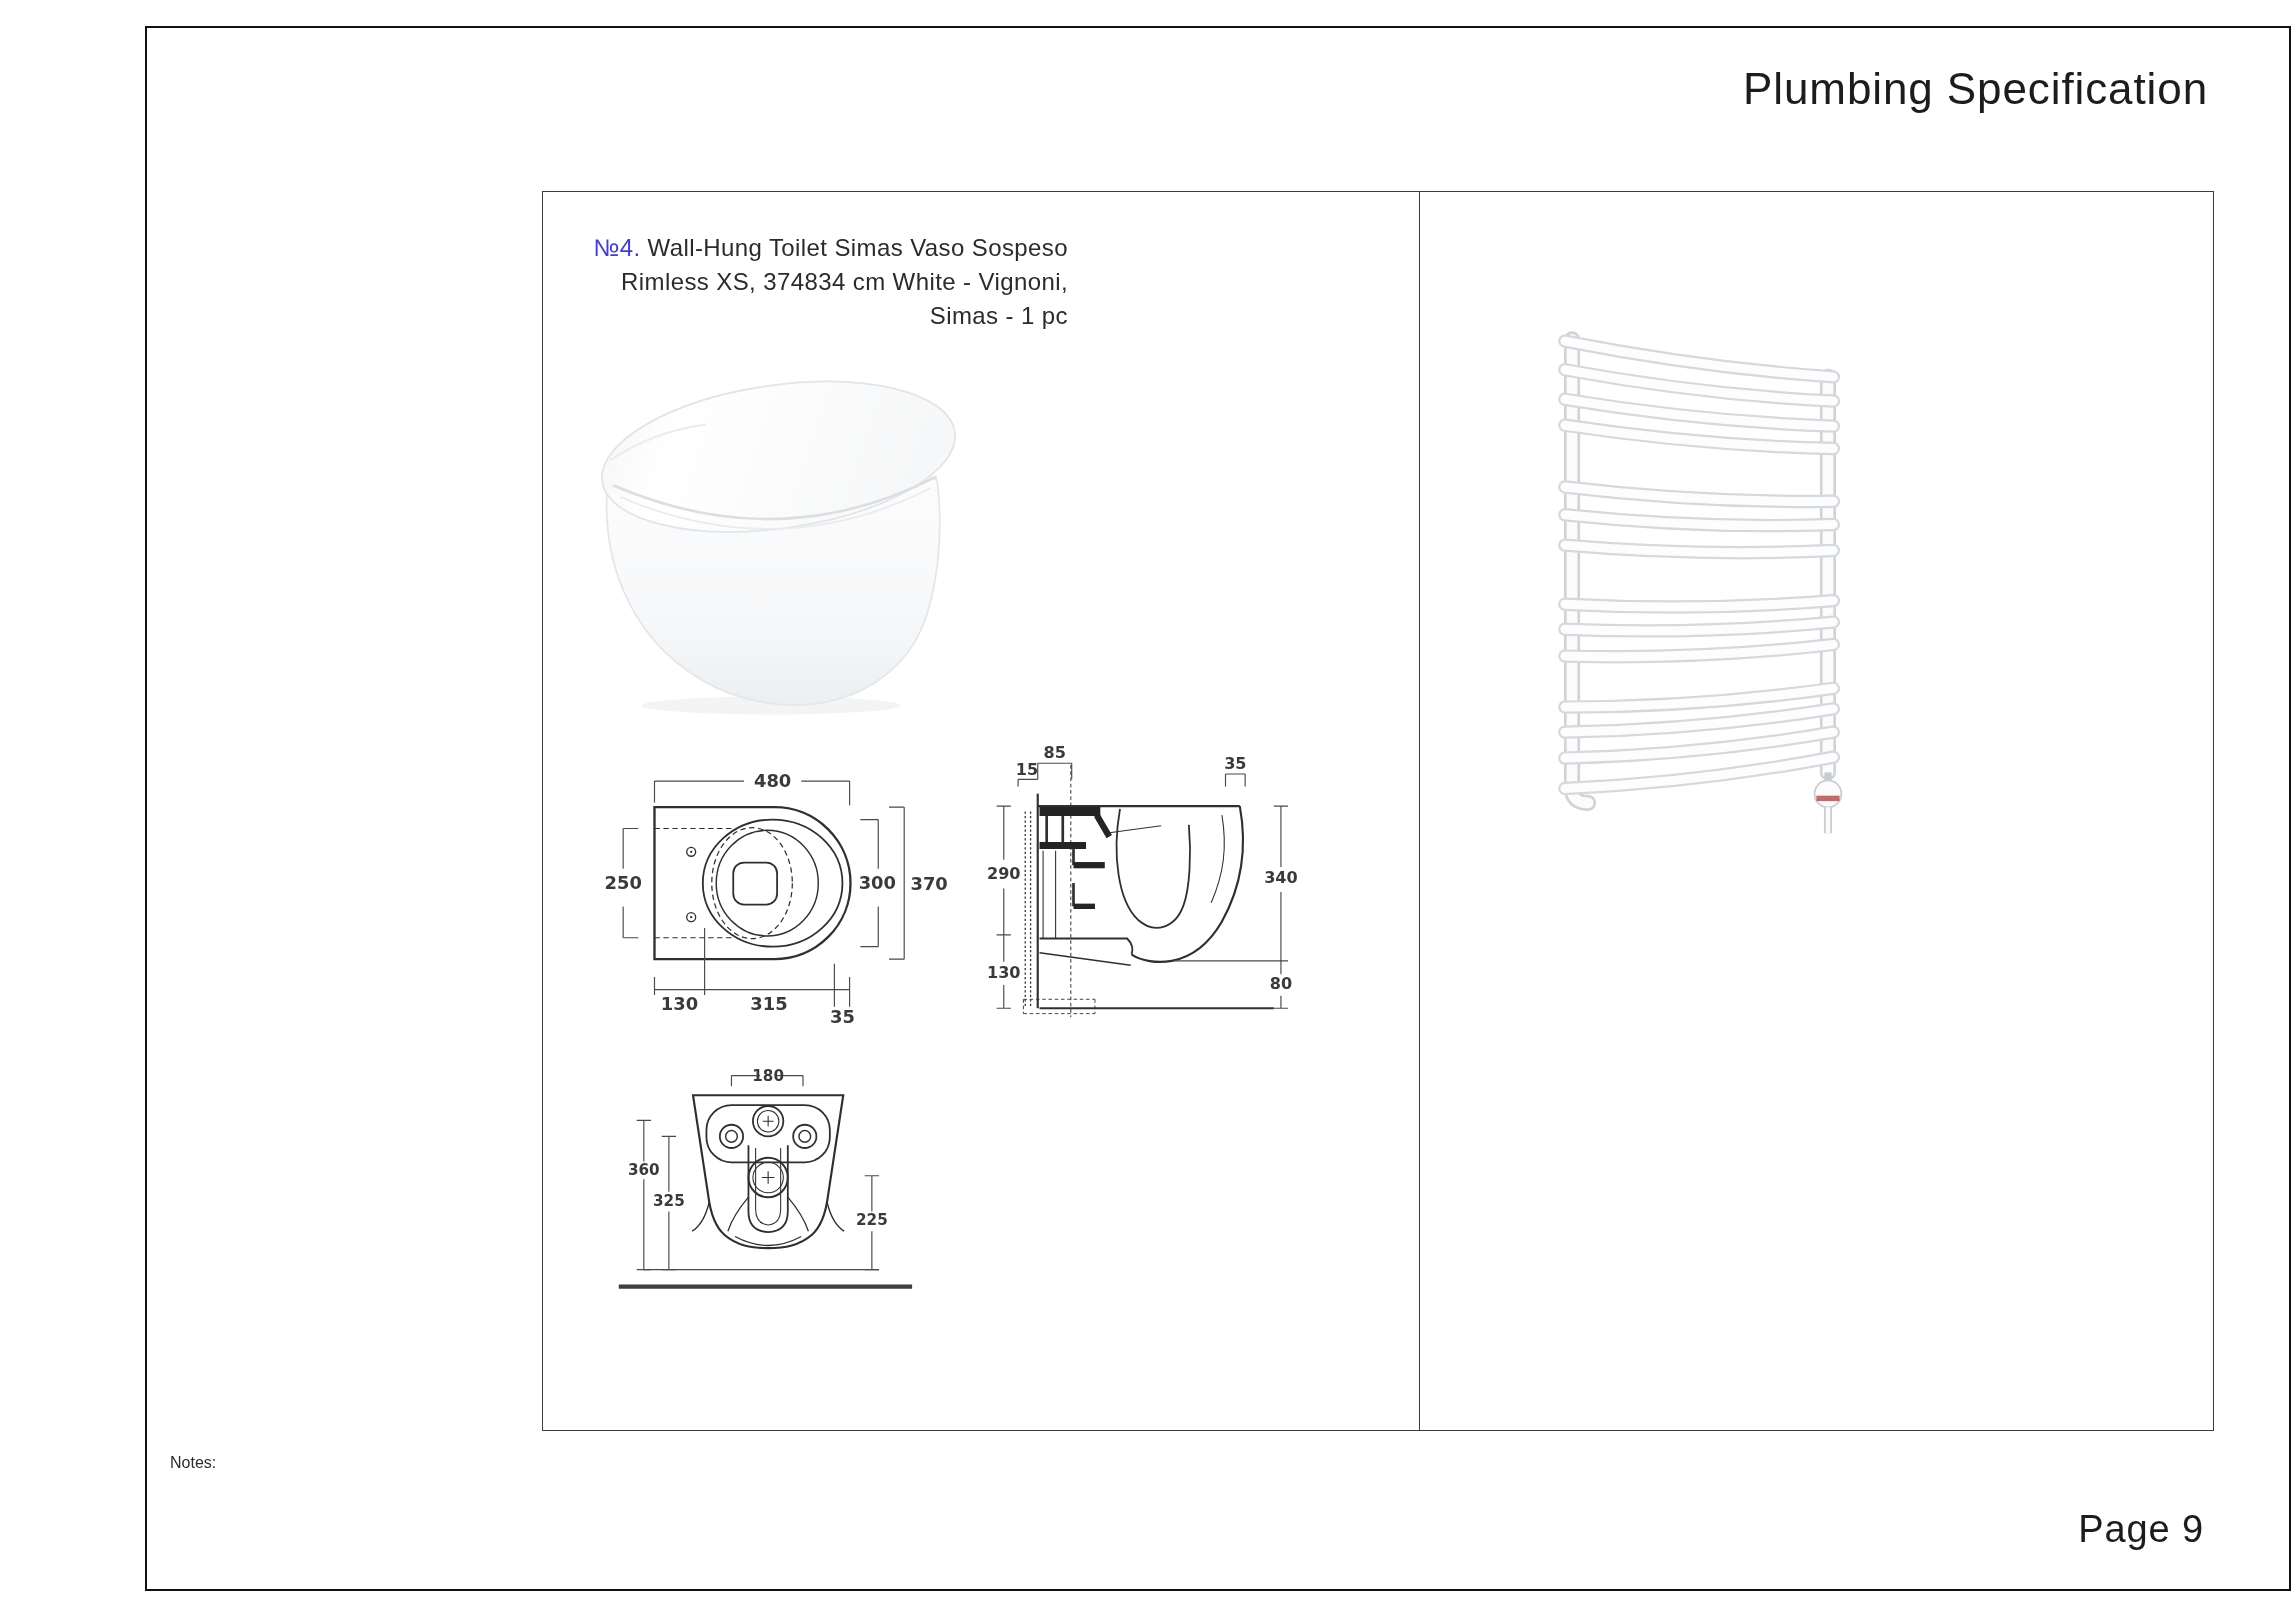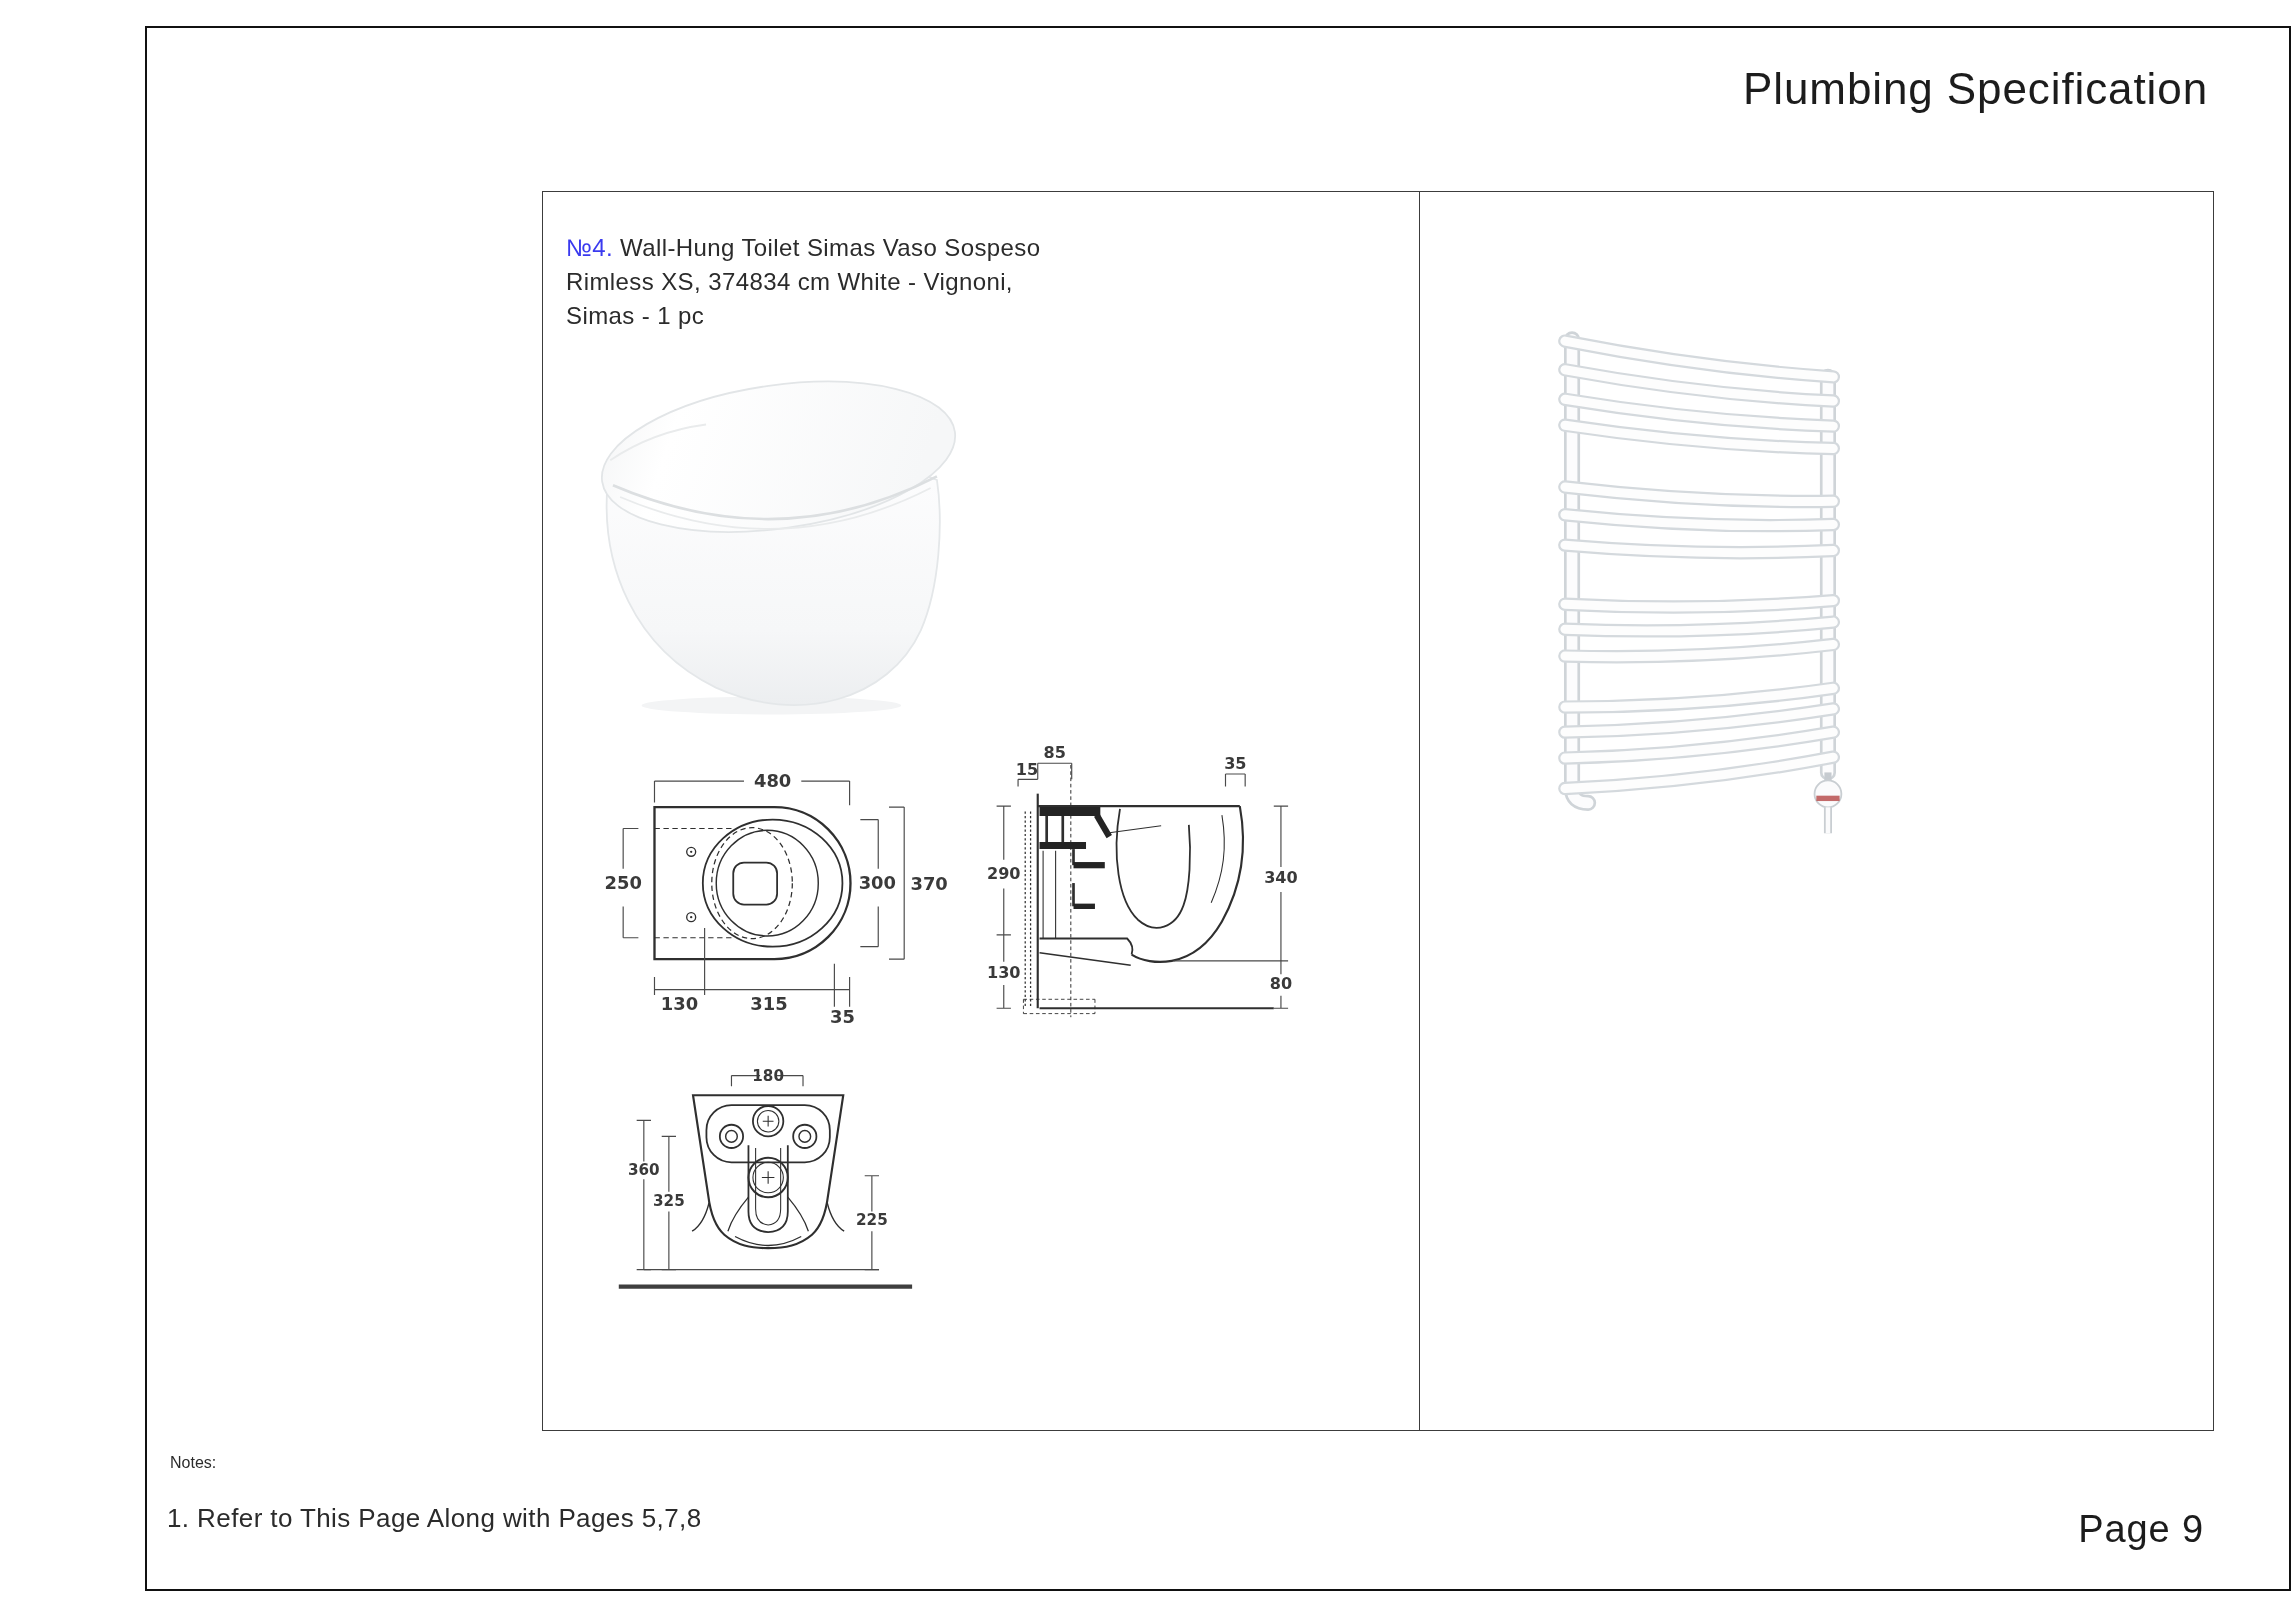--- a/index.html
+++ b/index.html
@@ -4,21 +4,21 @@
 <style>
   html,body{margin:0;padding:0;background:#ffffff;}
   .page{position:relative;width:2293px;height:1622px;background:#fff;overflow:hidden;
         font-family:"Liberation Sans","DejaVu Sans",sans-serif;color:#2e2e2e;margin-left:36px;}
   .page-border{position:absolute;left:109px;top:26px;width:2146px;height:1565px;
         border:2.7px solid #111;box-sizing:border-box;}
   .doc-title{position:absolute;top:64px;right:121px;width:806px;text-align:right;
         font-size:44px;font-weight:400;letter-spacing:0.9px;color:#1c1c1c;}
   .content-box{position:absolute;left:506px;top:191px;width:1672px;height:1240px;
         border:1.8px solid #3c3c3c;box-sizing:border-box;display:flex;}
-  .panel{position:relative;height:100%;box-sizing:border-box;}
+  .panel{position:relative;height:100%;box-sizing:border-box;text-align:right;}
   .panel-left{width:877px;border-right:1.8px solid #3c3c3c;}
   .panel-right{flex:1;}
   .panel-heading{position:absolute;font-size:24px;line-height:34px;letter-spacing:0.4px;color:#2b2b2b;}
   .panel-left .panel-heading{left:23px;top:39px;width:502px;}
   .panel-right .panel-heading{left:50px;top:27px;width:502px;}
   .item-no{color:#3a3aef;}
   .fig{position:absolute;}
   .notes-label{position:absolute;left:134px;top:1454px;font-size:16px;color:#2b2b2b;}
   .note-item{position:absolute;left:131px;top:1503px;font-size:26px;letter-spacing:0.4px;color:#2b2b2b;}
   .page-num{position:absolute;top:1508px;right:125px;font-size:38px;letter-spacing:0.9px;color:#1c1c1c;}
@@ -212,17 +212,16 @@
           <circle cx="306" cy="524" r="15" fill="#fbfbfc" stroke="#c9ced2" stroke-width="2"></circle>
           <rect x="293" y="526" width="26" height="6" fill="#b85050" opacity="0.85"></rect>
           <path d="M306,539 V568" stroke="#c9ced2" stroke-width="9" fill="none"></path>
           <path d="M306,539 V568" stroke="#fbfbfc" stroke-width="5" fill="none"></path>
         </g>
       </svg>
     </div>
   </div>
 
   <div class="notes-label">Notes:</div>
-  <div class="note-item">1. Refer to This Page Along with Pages 5,7,8</div>
   <div class="page-num">Page 9</div>
 
 </div>
 
 
 </body></html>

